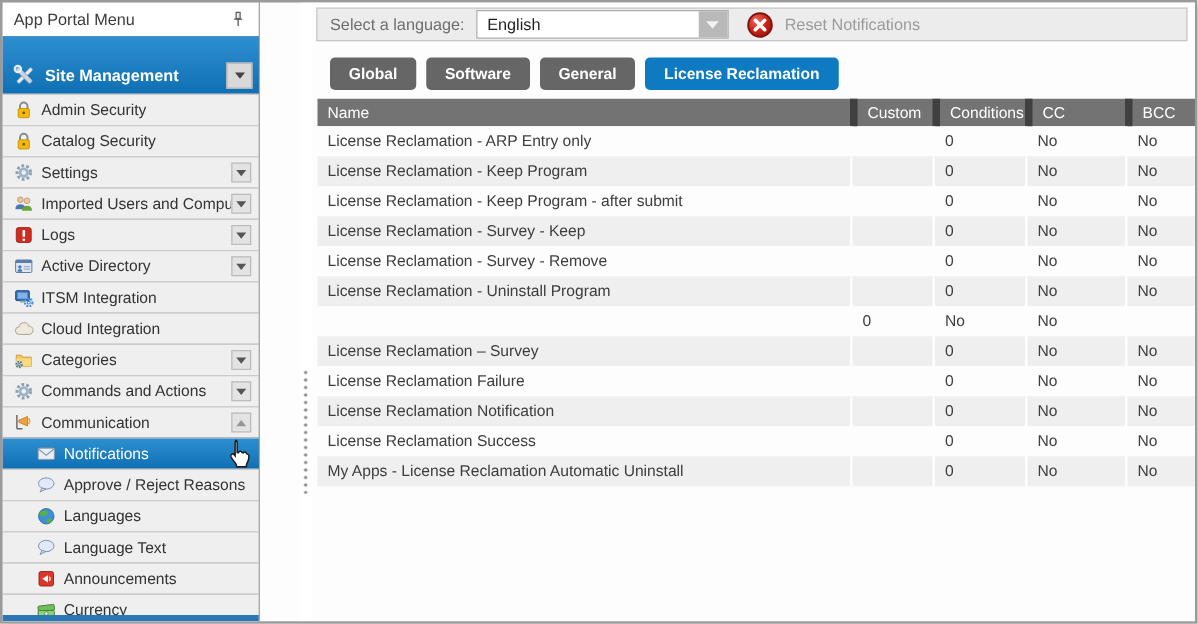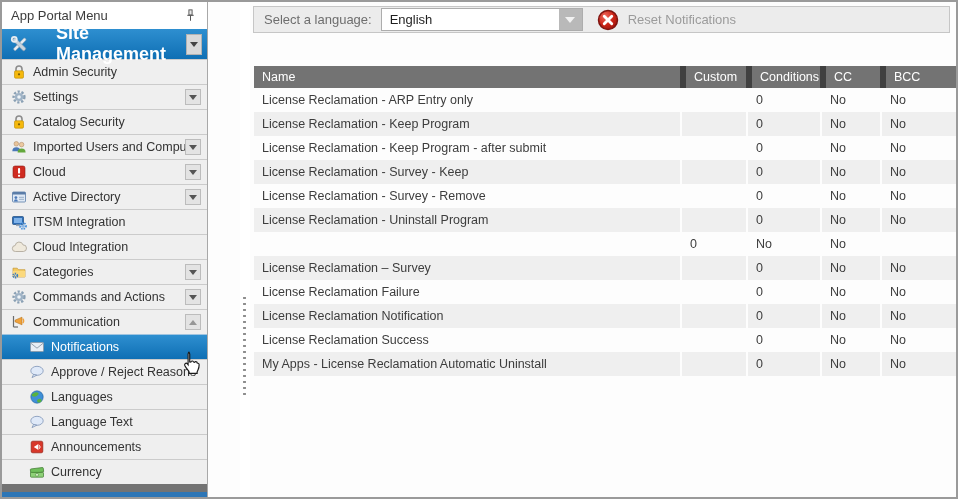--- a/index.html
+++ b/index.html
@@ -7,22 +7,22 @@
   .window{position:relative;width:954px;height:495px;border:2px solid #9a9a9a;background:#fdfdfd;
           box-shadow:4px 4px 6px rgba(0,0,0,.45);overflow:hidden;}
 
   
   .sidebar{position:absolute;left:0;top:0;width:206px;height:100%;background:#737373;
            border-right:1px solid #a8a8a8;box-sizing:border-box;}
   .sidebar::after{content:"";position:absolute;left:0;bottom:0;width:100%;height:5px;background:#2d76b6;}
   .sb-header{height:27px;display:flex;align-items:center;padding:0 9px;background:#fff;
              font-size:13px;color:#3c3c3c;}
   .sb-pin{margin-left:auto;width:15px;height:15px;}
-  .root-item{height:30px;display:flex;align-items:center;padding:0 5px 0 8px;
-             background:linear-gradient(#2e8fd0,#0f6fb4);color:#fff;font-size:18px;font-weight:600;gap:20px;}
+  .root-item{height:30px;display:flex;align-items:center;padding:16px 5px 0 8px;
+             background:linear-gradient(#2e8fd0,#0f6fb4);color:#fff;font-size:13px;font-weight:600;}
   .root-item .mi{width:19px;height:19px;margin-right:7px;}
   .root-arrow{margin-left:auto;width:19px;height:19px;background:#d9d9d9;border:1px solid #b2b2b2;
               display:flex;align-items:center;justify-content:center;}
   .menu-item{height:24px;display:flex;align-items:center;border-top:1px solid #cbcbcb;
              padding:0 6px 0 9px;background:#efefef;font-size:12.5px;color:#333;cursor:default;}
   .menu-item.indent{padding-left:27px;}
   .menu-item.selected{background:linear-gradient(#2e8fd0,#0f6fb4);color:#fff;border-top-color:#9fc4e0;}
   .mi{width:16px;height:16px;margin-right:6px;flex:none;}
   .mi-label{white-space:nowrap;overflow:hidden;}
   .menu-arrow{margin-left:auto;width:14px;height:14px;background:#e3e3e3;border:1px solid #bcbcbc;
@@ -50,34 +50,34 @@
   .tri-white{width:0;height:0;border-left:5px solid transparent;border-right:5px solid transparent;
              border-top:6px solid #f2f2f2;}
   .reset-btn{margin-left:14px;width:22px;height:22px;flex:none;}
   .reset-label{margin-left:9px;font-size:13px;color:#9b9b9b;white-space:nowrap;}
 
   .tabs{position:absolute;left:3px;top:44px;display:flex;gap:8px;padding-left:11px;}
   .tab{height:26px;padding:0 15px;background:#666;color:#fff;font-size:12.5px;font-weight:600;
        display:flex;align-items:center;border-radius:4px;cursor:default;white-space:nowrap;}
   .tab.active{background:#0d7ac1;}
 
-  .tbl{position:absolute;left:4px;top:64px;right:0;font-size:12.5px;}
+  .tbl{position:absolute;left:4px;top:77px;right:0;font-size:12.5px;}
   .thead{display:flex;background:#737373;color:#fff;height:22px;align-items:center;}
   .hcell{box-sizing:border-box;padding:0 8px;border-left:6px solid #404040;height:100%;
          display:flex;align-items:center;white-space:nowrap;overflow:hidden;}
   .hcell:first-child{border-left:none;}
   .trow{display:flex;height:24px;align-items:center;background:#fdfdfd;color:#3d3d3d;}
   .trow:nth-child(even){background:#efefef;}
   .cell{box-sizing:border-box;padding:0 8px;border-left:2px solid #fdfdfd;height:100%;
         display:flex;align-items:center;white-space:nowrap;overflow:hidden;}
   .cell:first-child{border-left:none;}
   .hcell:nth-child(1),.cell:nth-child(1){width:426px;}
   .hcell:nth-child(2),.cell:nth-child(2){width:66px;}
   .hcell:nth-child(3),.cell:nth-child(3){width:74px;}
-  .hcell:nth-child(4),.cell:nth-child(4){width:60px;}
+  .hcell:nth-child(4),.cell:nth-child(4){width:80px;}
   .hcell:nth-child(5),.cell:nth-child(5){flex:1;}
 
   .cursor{position:absolute;left:176px;top:348px;width:26px;height:30px;pointer-events:none;z-index:9;}
 </style>
 </head>
 <body>
 
 <svg width="0" height="0" style="position:absolute" aria-hidden="true">
   <defs>
     <radialGradient id="gradRed" cx="35%" cy="30%" r="80%">
@@ -199,51 +199,51 @@
         <div class="menu-item">
           <svg class="mi" viewBox="0 0 16 16">
             <use href="#icon-lock"></use>
           </svg>
           <span class="mi-label">Admin Security</span>
 
         </div>
 
         <div class="menu-item">
           <svg class="mi" viewBox="0 0 16 16">
+            <use href="#icon-lock"></use>
+          </svg>
+          <span class="mi-label">Catalog Security</span>
+
+        </div>
+
+        <div class="menu-item">
+          <svg class="mi" viewBox="0 0 16 16">
             <use href="#icon-gear"></use>
           </svg>
           <span class="mi-label">Settings</span>
           <span class="menu-arrow down">
             <span class="tri"></span>
           </span>
         </div>
 
         <div class="menu-item">
           <svg class="mi" viewBox="0 0 16 16">
-            <use href="#icon-lock"></use>
-          </svg>
-          <span class="mi-label">Catalog Security</span>
-
-        </div>
-
-        <div class="menu-item">
-          <svg class="mi" viewBox="0 0 16 16">
             <use href="#icon-users"></use>
           </svg>
           <span class="mi-label">Imported Users and Computers</span>
           <span class="menu-arrow down">
             <span class="tri"></span>
           </span>
         </div>
 
         <div class="menu-item">
           <svg class="mi" viewBox="0 0 16 16">
             <use href="#icon-logs"></use>
           </svg>
-          <span class="mi-label">Cloud</span>
+          <span class="mi-label">Logs</span>
           <span class="menu-arrow down">
             <span class="tri"></span>
           </span>
         </div>
 
         <div class="menu-item">
           <svg class="mi" viewBox="0 0 16 16">
             <use href="#icon-adcard"></use>
           </svg>
           <span class="mi-label">Active Directory</span>
@@ -362,20 +362,30 @@
             <span class="tri-white"></span>
           </span>
       </div>
       <svg class="reset-btn" viewBox="0 0 20 20">
         <circle cx="10" cy="10" r="8.6" fill="url(#gradRed)" stroke="#7e1410" stroke-width="1.4"></circle>
         <path d="M6.6 6.6 L13.4 13.4 M13.4 6.6 L6.6 13.4" stroke="#fff" stroke-width="2.6" stroke-linecap="round"></path>
       </svg>
       <span class="reset-label">Reset Notifications</span>
     </div>
 
+    <div class="tabs">
+
+        <div class="tab">Global</div>
+
+        <div class="tab">Software</div>
+
+        <div class="tab">General</div>
+
+        <div class="tab active">License Reclamation</div>
+      </div>
 
     <div class="tbl">
       <div class="thead">
 
           <div class="hcell">Name</div>
 
           <div class="hcell">Custom</div>
 
           <div class="hcell">Conditions</div>
 

